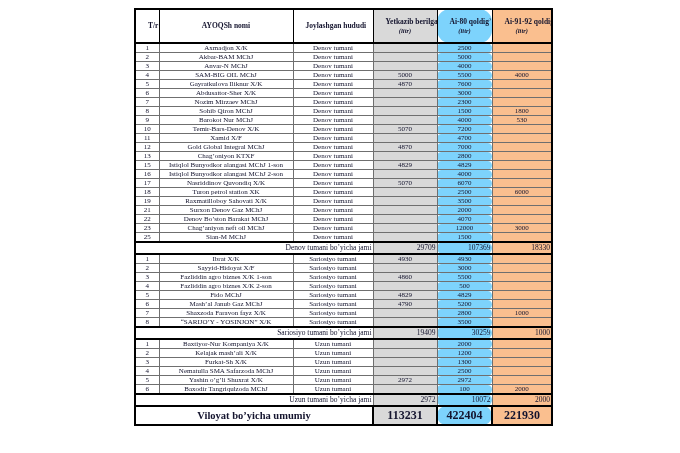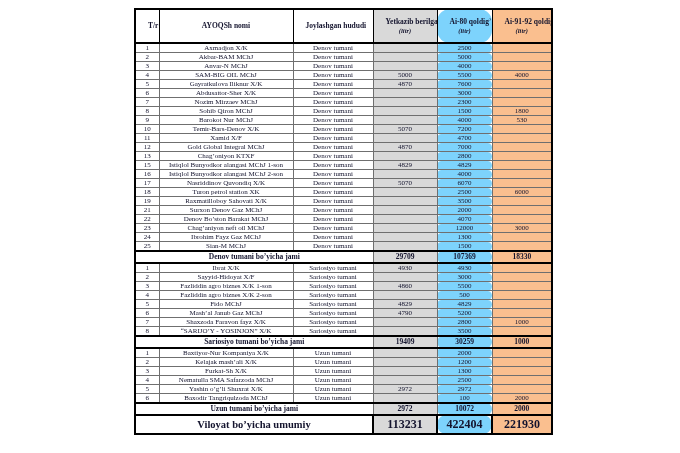--- a/index.html
+++ b/index.html
@@ -53,26 +53,27 @@
     font-style: italic;
     font-size: 6.5px;
     line-height: 7px;
   }
   .c-name { text-align: left; padding-left: 2px; margin-top: 30px; }
   .c-region { font-size: 6.5px; }
   .bg-gray   { background: #d9d9d9; }
   .bg-tan    { background: #7dd3fc; border-radius: 13px; }
   .bg-orange { background: #fabf8f; }
   .jami-row td {
-    font-weight: bold;
+    font-weight: normal;
     border-top: 2px solid #000;
     border-bottom: 2px solid #000;
     height: 10px;
     line-height: 10px;
     font-size: 7.5px;
+    text-align: right;
   }
   .grand-row td {
     font-weight: bold;
     border: 2px solid #000;
     height: 17px;
     line-height: 17px;
     font-size: 12px;
   }
   .grand-row .c-grand-label { font-size: 10.5px; border-radius: 8px; }
 </style>
@@ -272,28 +273,20 @@
           </tr>
           <tr class="data-row">
             <td class="c-num">23</td>
             <td class="c-name">Chag’aniyon neft oil MChJ</td>
             <td class="c-region">Denov tumani</td>
             <td class="c-val bg-gray"></td>
             <td class="c-val bg-tan">12000</td>
             <td class="c-val bg-orange">3000</td>
           </tr>
           <tr class="data-row">
-            <td class="c-num">24</td>
-            <td class="c-name">Ibrohim Fayz Gaz MChJ</td>
-            <td class="c-region">Denov tumani</td>
-            <td class="c-val bg-gray"></td>
-            <td class="c-val bg-tan">1300</td>
-            <td class="c-val bg-orange"></td>
-          </tr>
-          <tr class="data-row">
             <td class="c-num">25</td>
             <td class="c-name">Sian-M MChJ</td>
             <td class="c-region">Denov tumani</td>
             <td class="c-val bg-gray"></td>
             <td class="c-val bg-tan">1500</td>
             <td class="c-val bg-orange"></td>
           </tr>
           <tr class="jami-row">
             <td class="c-jami-label" colspan="3">Denov tumani bo’yicha jami</td>
             <td class="c-val bg-gray">29709</td>

